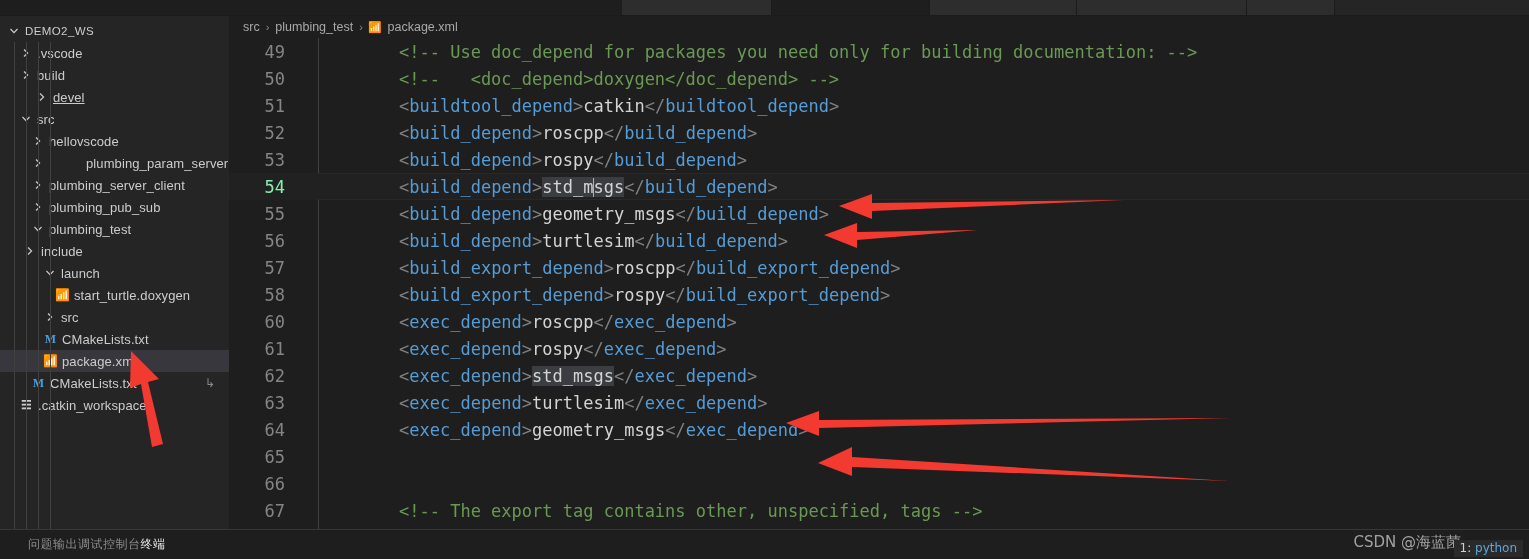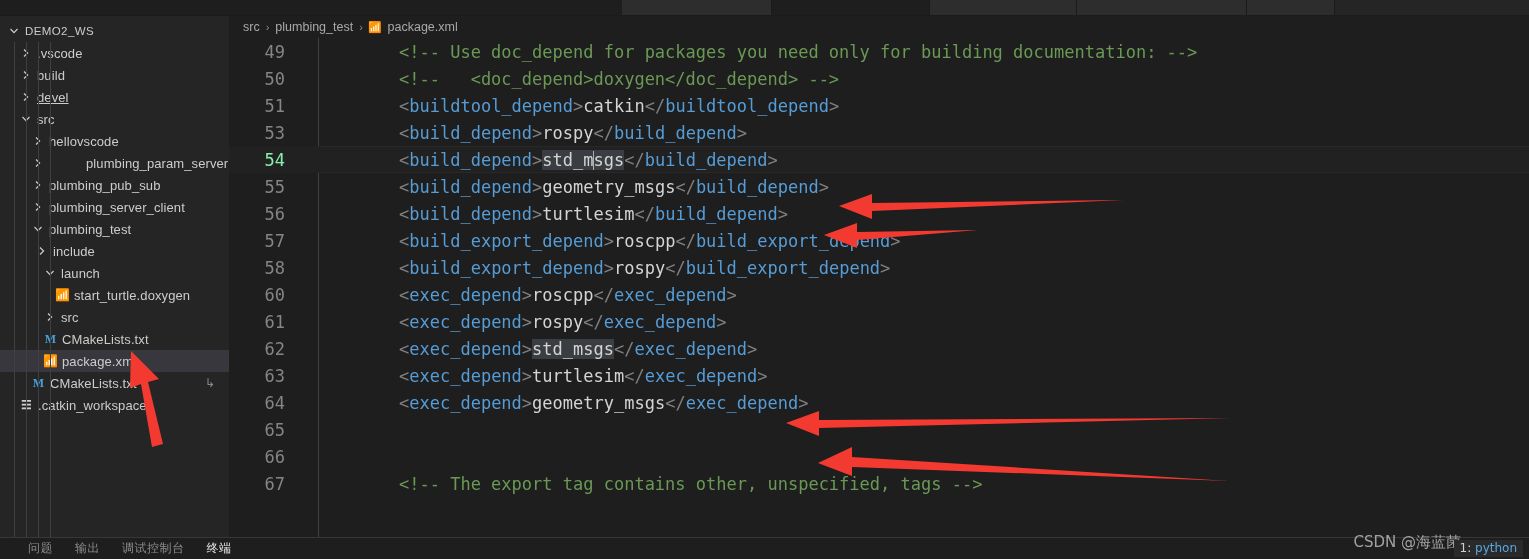--- a/index.html
+++ b/index.html
@@ -101,22 +101,22 @@
   .cursorbar{
     display:inline-block; width:2px; height:19px; background:#aeafad;
     vertical-align:-4px; margin:0 -1px;
   }
   .vline{
     position:absolute; left:89px; top:0; bottom:0; width:1px; background:#404040;
   }
 
   
   .panel{
-    height:22px; background:#1e1e1e; border-top:1px solid #373737;
-    display:flex; align-items:center; padding-left:28px; gap:22px; flex-shrink:0;
+    height:30px; background:#1e1e1e; border-top:1px solid #373737;
+    display:flex; align-items:center; padding-left:28px; flex-shrink:0;
   }
   .panel .ptab{
     font-size:12px; color:#8c8c8c; cursor:pointer; letter-spacing:.5px;
     font-family:"DejaVu Sans", sans-serif;
   }
   .panel .ptab.active{ color:#e7e7e7; }
 
   
   .arrows{ position:absolute; inset:0; pointer-events:none; }
   .watermark{
@@ -177,21 +177,21 @@
           <span class="lbl">.vscode</span>
         </div>
         <div class="row" style="padding-left: 18px;">
           <span class="chev">
             <svg width="10" height="10" viewBox="0 0 10 10">
               <path d="M3 1.5 L6.6 5 L3 8.5" fill="none" stroke="currentColor" stroke-width="1.2"></path>
             </svg>
           </span>
           <span class="lbl">build</span>
         </div>
-        <div class="row" style="padding-left: 18px; text-decoration: underline;">
+        <div class="row" style="padding-left: 34px; text-decoration: underline;">
           <span class="chev">
             <svg width="10" height="10" viewBox="0 0 10 10">
               <path d="M3 1.5 L6.6 5 L3 8.5" fill="none" stroke="currentColor" stroke-width="1.2"></path>
             </svg>
           </span>
           <span class="lbl">devel</span>
         </div>
         <div class="row" style="padding-left: 18px;">
           <span class="chev">
             <svg width="10" height="10" viewBox="0 0 10 10">
@@ -215,39 +215,39 @@
             </svg>
           </span>
           <span class="lbl">plumbing_param_server</span>
         </div>
         <div class="row" style="padding-left: 30px;">
           <span class="chev">
             <svg width="10" height="10" viewBox="0 0 10 10">
               <path d="M3 1.5 L6.6 5 L3 8.5" fill="none" stroke="currentColor" stroke-width="1.2"></path>
             </svg>
           </span>
+          <span class="lbl">plumbing_server_client</span>
+        </div>
+        <div class="row" style="padding-left: 30px;">
+          <span class="chev">
+            <svg width="10" height="10" viewBox="0 0 10 10">
+              <path d="M3 1.5 L6.6 5 L3 8.5" fill="none" stroke="currentColor" stroke-width="1.2"></path>
+            </svg>
+          </span>
           <span class="lbl">plumbing_pub_sub</span>
         </div>
         <div class="row" style="padding-left: 30px;">
           <span class="chev">
             <svg width="10" height="10" viewBox="0 0 10 10">
-              <path d="M3 1.5 L6.6 5 L3 8.5" fill="none" stroke="currentColor" stroke-width="1.2"></path>
-            </svg>
-          </span>
-          <span class="lbl">plumbing_server_client</span>
-        </div>
-        <div class="row" style="padding-left: 30px;">
-          <span class="chev">
-            <svg width="10" height="10" viewBox="0 0 10 10">
               <path d="M1.5 3 L5 6.6 L8.5 3" fill="none" stroke="currentColor" stroke-width="1.2"></path>
             </svg>
           </span>
           <span class="lbl">plumbing_test</span>
         </div>
-        <div class="row" style="padding-left: 34px;">
+        <div class="row" style="padding-left: 22px;">
           <span class="chev">
             <svg width="10" height="10" viewBox="0 0 10 10">
               <path d="M3 1.5 L6.6 5 L3 8.5" fill="none" stroke="currentColor" stroke-width="1.2"></path>
             </svg>
           </span>
           <span class="lbl">include</span>
         </div>
         <div class="row" style="padding-left: 42px;">
           <span class="chev">
             <svg width="10" height="10" viewBox="0 0 10 10">
@@ -301,20 +301,21 @@
         <span class="bicon">📶</span>
         <span>package.xml</span>
       </div>
 
       <div class="codearea">
         <div class="vline"></div>
         <div class="codelines" id="codelines">
             <div class="cline"><span class="lnum">49</span><span class="gutbar"></span><span class="code"><span class="t-com">&lt;!-- Use doc_depend for packages you need only for building documentation: --&gt;</span></span></div>
             <div class="cline"><span class="lnum">50</span><span class="gutbar"></span><span class="code"><span class="t-com">&lt;!--   &lt;doc_depend&gt;doxygen&lt;/doc_depend&gt; --&gt;</span></span></div>
             <div class="cline"><span class="lnum">51</span><span class="gutbar"></span><span class="code"><span class="t-br">&lt;</span><span class="t-tag">buildtool_depend</span><span class="t-br">&gt;</span><span class="t-txt">catkin</span><span class="t-br">&lt;/</span><span class="t-tag">buildtool_depend</span><span class="t-br">&gt;</span></span></div>
+            <div class="cline"><span class="lnum">52</span><span class="gutbar"></span><span class="code"><span class="t-br">&lt;</span><span class="t-tag">build_depend</span><span class="t-br">&gt;</span><span class="t-txt">roscpp</span><span class="t-br">&lt;/</span><span class="t-tag">build_depend</span><span class="t-br">&gt;</span></span></div>
             <div class="cline"><span class="lnum">53</span><span class="gutbar"></span><span class="code"><span class="t-br">&lt;</span><span class="t-tag">build_depend</span><span class="t-br">&gt;</span><span class="t-txt">rospy</span><span class="t-br">&lt;/</span><span class="t-tag">build_depend</span><span class="t-br">&gt;</span></span></div>
             <div class="cline active"><span class="lnum">54</span><span class="gutbar"></span><span class="code"><span class="t-br">&lt;</span><span class="t-tag">build_depend</span><span class="t-br">&gt;</span><span class="t-txt hl">std_m</span><span class="cursorbar"></span><span class="t-txt hl">sgs</span><span class="t-br">&lt;/</span><span class="t-tag">build_depend</span><span class="t-br">&gt;</span></span></div>
             <div class="cline"><span class="lnum">55</span><span class="gutbar"></span><span class="code"><span class="t-br">&lt;</span><span class="t-tag">build_depend</span><span class="t-br">&gt;</span><span class="t-txt">geometry_msgs</span><span class="t-br">&lt;/</span><span class="t-tag">build_depend</span><span class="t-br">&gt;</span></span></div>
             <div class="cline"><span class="lnum">56</span><span class="gutbar"></span><span class="code"><span class="t-br">&lt;</span><span class="t-tag">build_depend</span><span class="t-br">&gt;</span><span class="t-txt">turtlesim</span><span class="t-br">&lt;/</span><span class="t-tag">build_depend</span><span class="t-br">&gt;</span></span></div>
             <div class="cline"><span class="lnum">57</span><span class="gutbar"></span><span class="code"><span class="t-br">&lt;</span><span class="t-tag">build_export_depend</span><span class="t-br">&gt;</span><span class="t-txt">roscpp</span><span class="t-br">&lt;/</span><span class="t-tag">build_export_depend</span><span class="t-br">&gt;</span></span></div>
             <div class="cline"><span class="lnum">58</span><span class="gutbar"></span><span class="code"><span class="t-br">&lt;</span><span class="t-tag">build_export_depend</span><span class="t-br">&gt;</span><span class="t-txt">rospy</span><span class="t-br">&lt;/</span><span class="t-tag">build_export_depend</span><span class="t-br">&gt;</span></span></div>
             <div class="cline"><span class="lnum">60</span><span class="gutbar"></span><span class="code"><span class="t-br">&lt;</span><span class="t-tag">exec_depend</span><span class="t-br">&gt;</span><span class="t-txt">roscpp</span><span class="t-br">&lt;/</span><span class="t-tag">exec_depend</span><span class="t-br">&gt;</span></span></div>
             <div class="cline"><span class="lnum">61</span><span class="gutbar"></span><span class="code"><span class="t-br">&lt;</span><span class="t-tag">exec_depend</span><span class="t-br">&gt;</span><span class="t-txt">rospy</span><span class="t-br">&lt;/</span><span class="t-tag">exec_depend</span><span class="t-br">&gt;</span></span></div>
             <div class="cline"><span class="lnum">62</span><span class="gutbar"></span><span class="code"><span class="t-br">&lt;</span><span class="t-tag">exec_depend</span><span class="t-br">&gt;</span><span class="t-txt hl">std_msgs</span><span class="t-br">&lt;/</span><span class="t-tag">exec_depend</span><span class="t-br">&gt;</span></span></div>
             <div class="cline"><span class="lnum">63</span><span class="gutbar"></span><span class="code"><span class="t-br">&lt;</span><span class="t-tag">exec_depend</span><span class="t-br">&gt;</span><span class="t-txt">turtlesim</span><span class="t-br">&lt;/</span><span class="t-tag">exec_depend</span><span class="t-br">&gt;</span></span></div>

